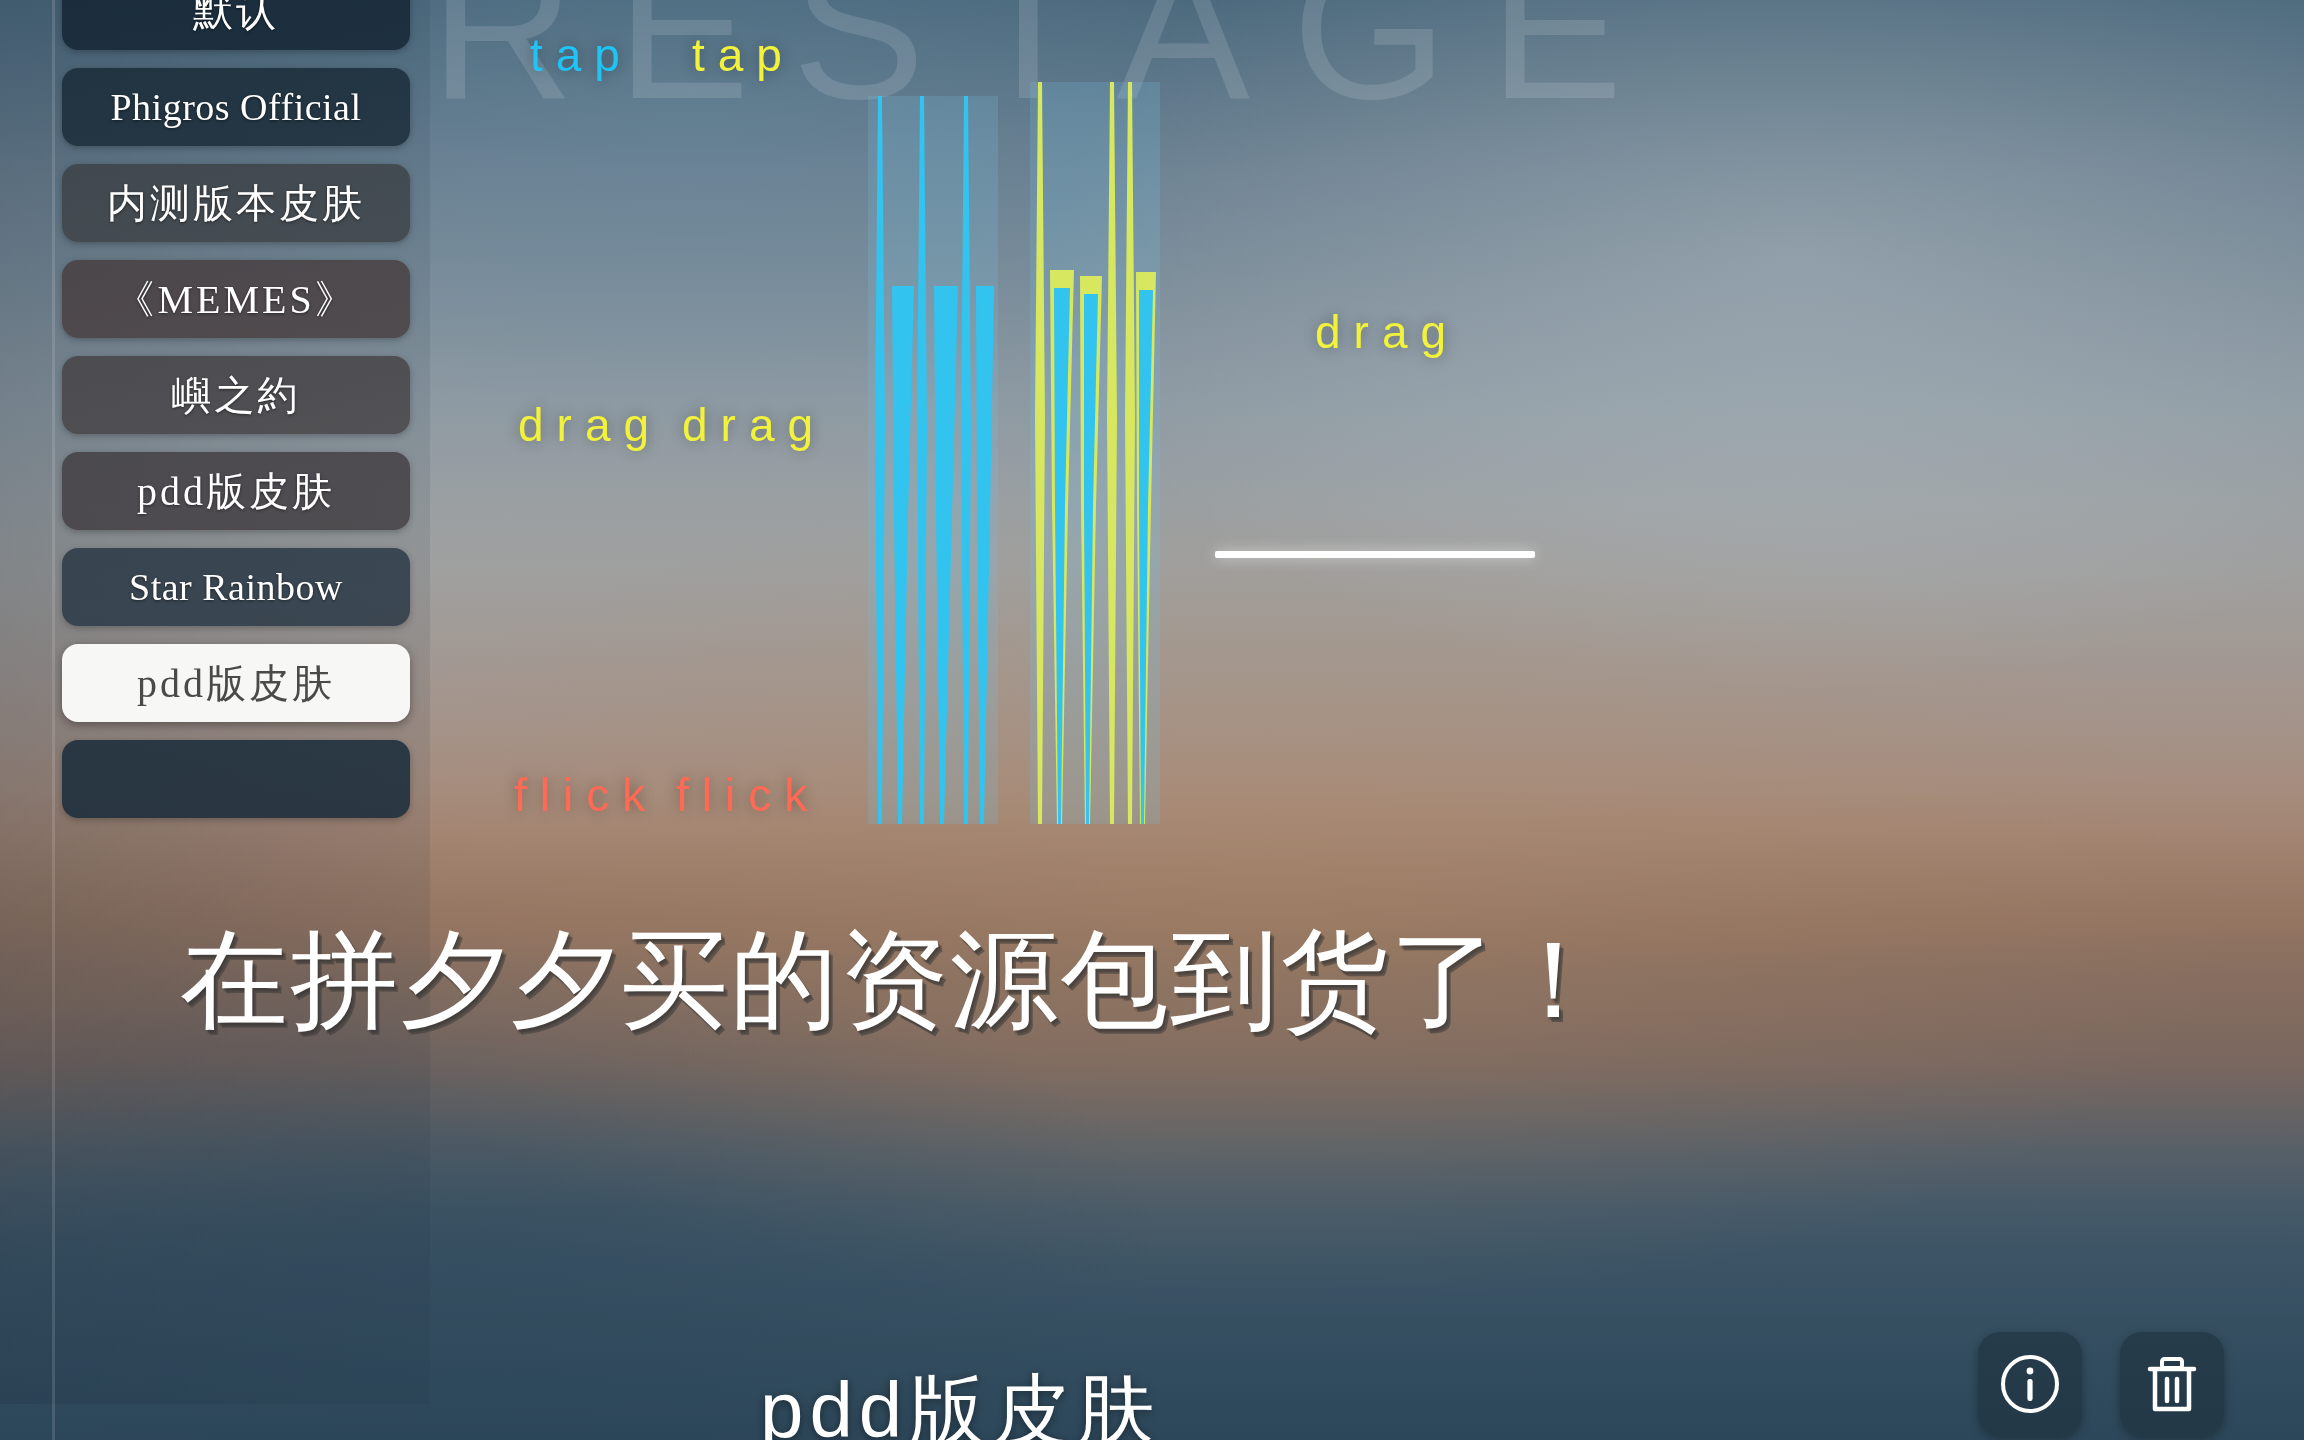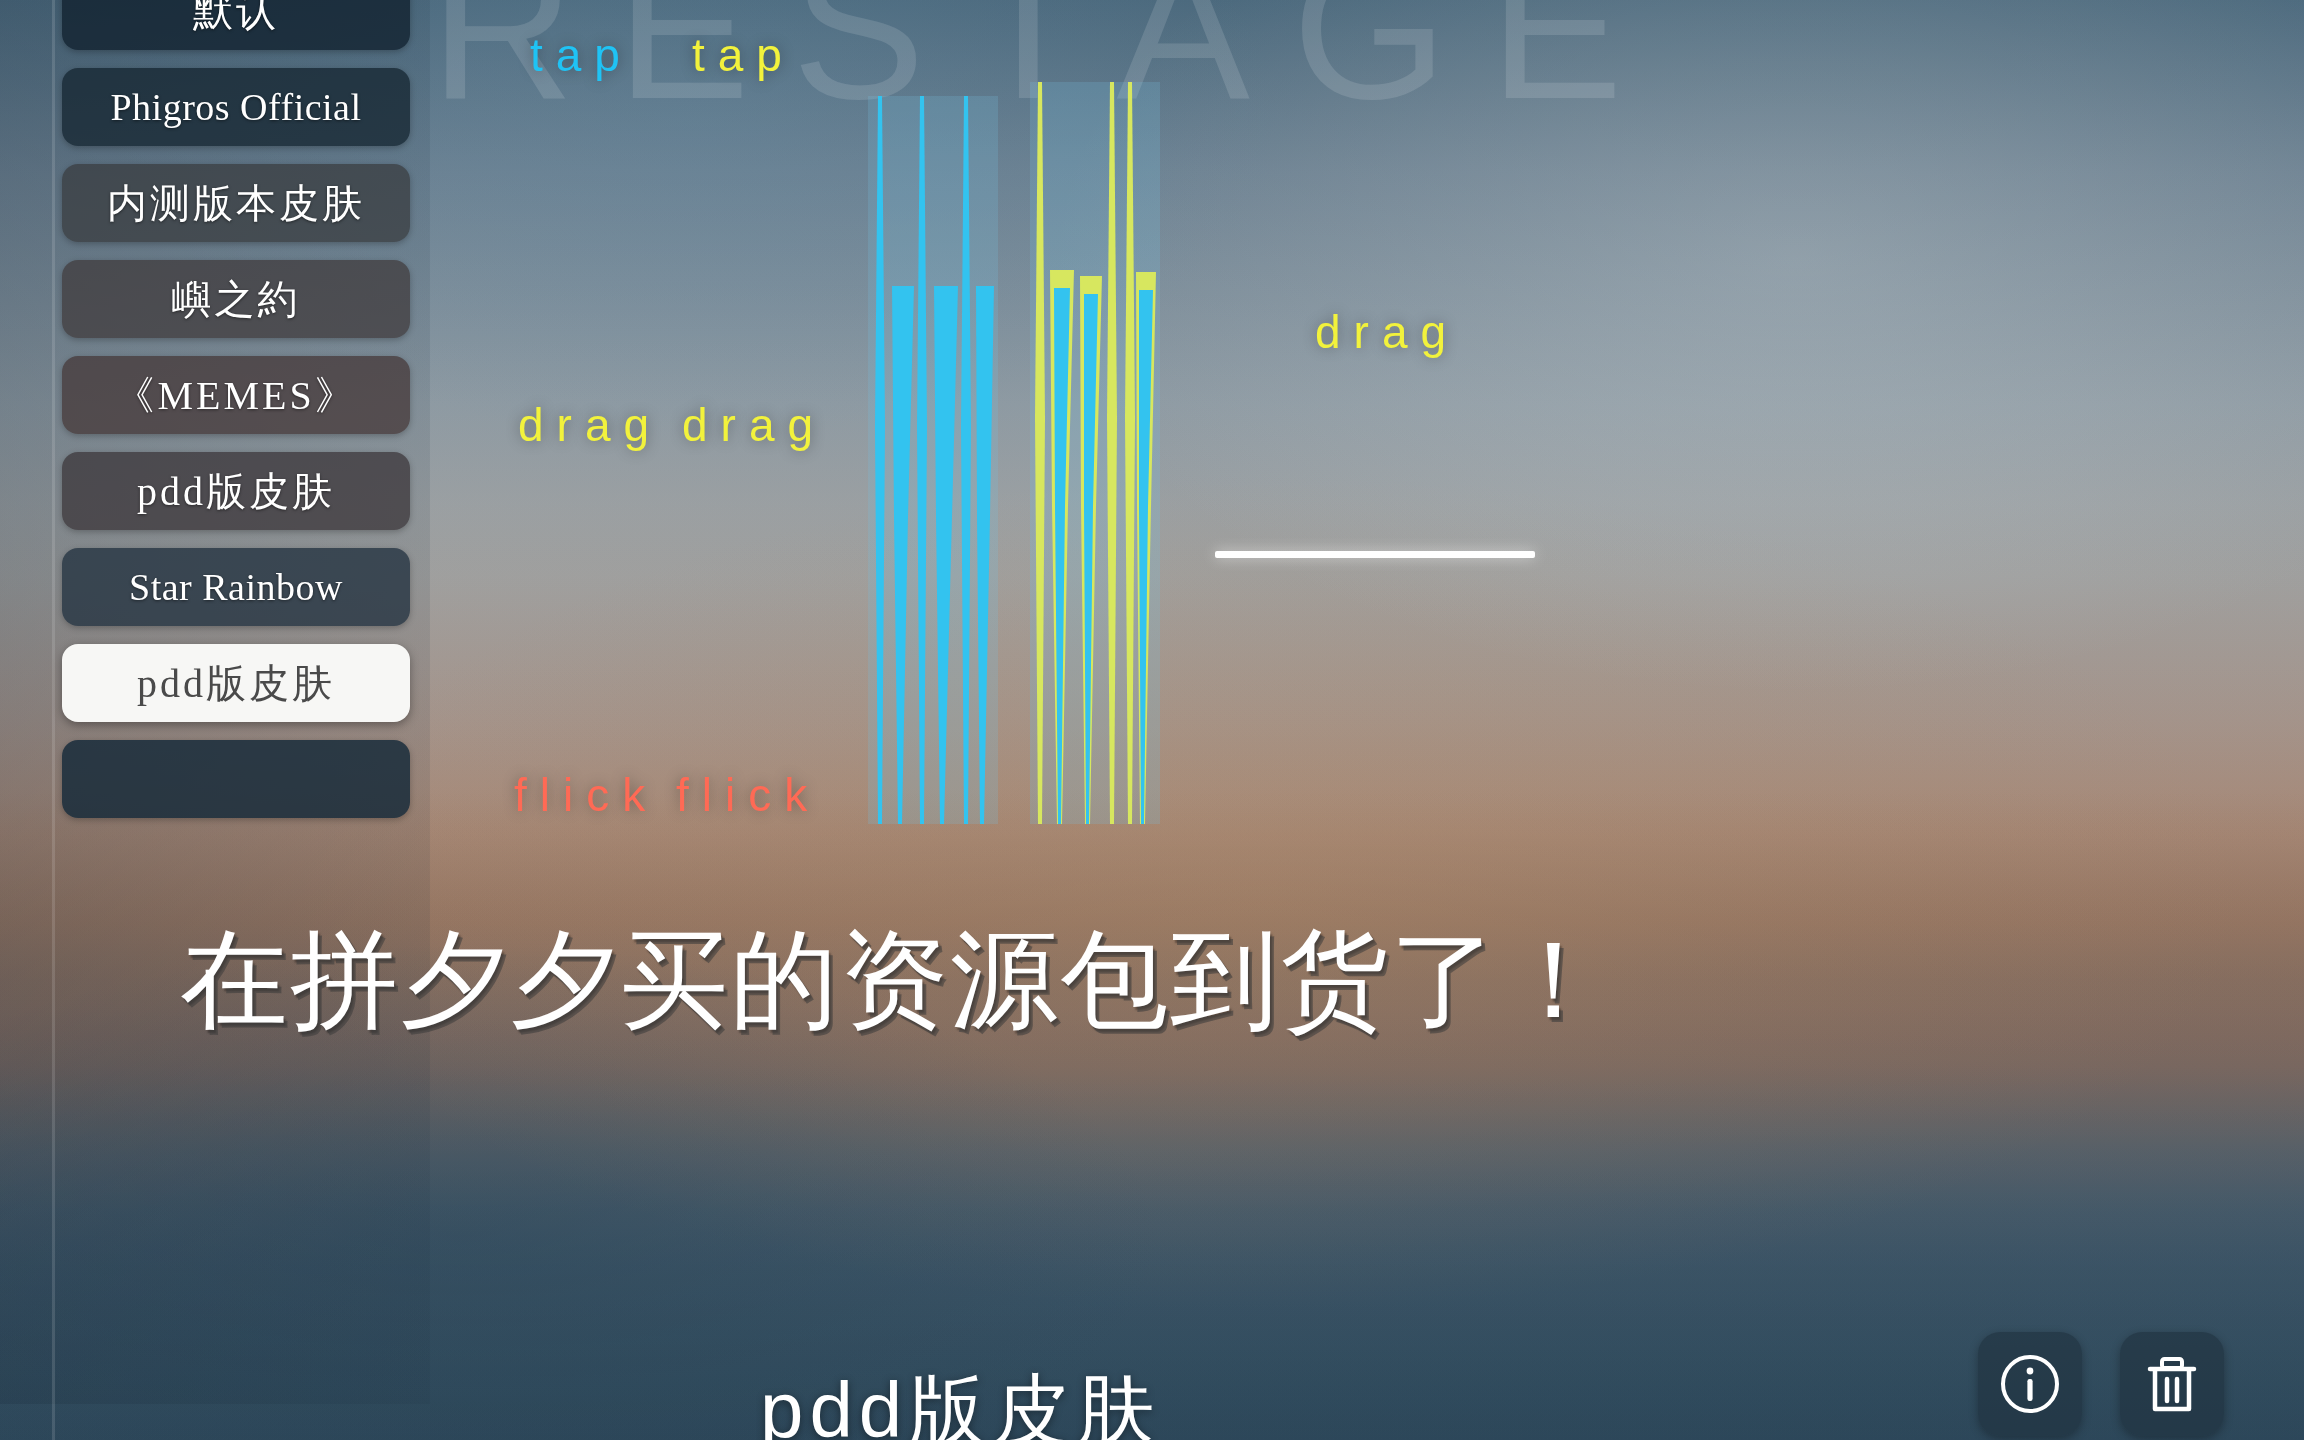--- a/index.html
+++ b/index.html
@@ -289,25 +289,25 @@
     <div class="sidebar-list">
       <div class="skin-item t0 cjk">
         <span class="lbl">默认</span>
       </div>
       <div class="skin-item t1">
         <span class="lbl">Phigros Official</span>
       </div>
       <div class="skin-item t4 cjk">
         <span class="lbl">内测版本皮肤</span>
       </div>
+      <div class="skin-item t6 cjk">
+        <span class="lbl">《MEMES》</span>
+      </div>
       <div class="skin-item t5 cjk">
         <span class="lbl">嶼之約</span>
-      </div>
-      <div class="skin-item t6 cjk">
-        <span class="lbl">《MEMES》</span>
       </div>
       <div class="skin-item t7 cjk">
         <span class="lbl">pdd版皮肤</span>
       </div>
       <div class="skin-item t8">
         <span class="lbl">Star Rainbow</span>
       </div>
       <div class="skin-item t9 cjk selected">
         <span class="lbl">pdd版皮肤</span>
       </div>

